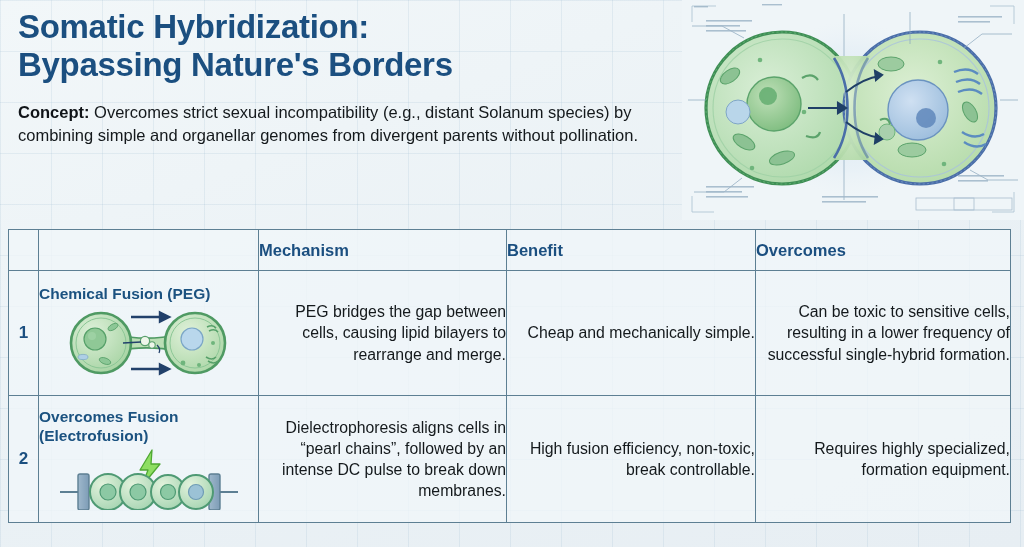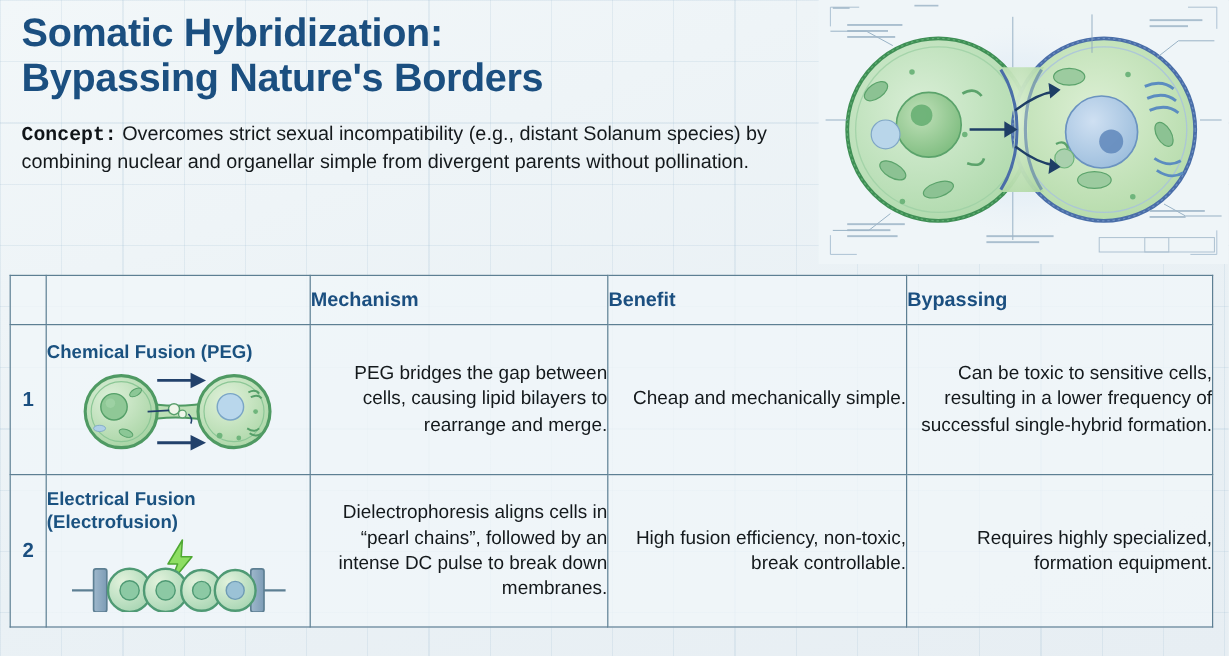--- a/index.html
+++ b/index.html
@@ -49,21 +49,20 @@
   }
   .concept {
     margin: 16px 0 0 0;
     font-size: 16.5px;
     line-height: 1.42;
     color: #14191c;
   }
   .concept .lead {
     font-weight: bold;
     color: #101418;
-    font-family: Liberation Mono, monospace;
   }
 
   
   .hero {
     position: absolute;
     left: 682px;
     top: 0px;
     width: 342px;
     height: 220px;
   }
@@ -136,21 +135,21 @@
   }
 </style>
 </head>
 <body>
 
 <div class="page">
 
   <div class="header">
     <h1 class="title">Somatic Hybridization:
 Bypassing Nature's Borders</h1>
-    <p class="concept"><span class="lead">Concept:</span><span> Overcomes strict sexual incompatibility (e.g., distant Solanum species) by combining nuclear and organellar simple from divergent parents without pollination.</span></p>
+    <p class="concept"><span class="lead">Concept:</span><span> Overcomes strict sexual incompatibility (e.g., distant Solanum species) by combining simple and organellar genomes from divergent parents without pollination.</span></p>
   </div>
 
   <div class="hero">
     <svg width="342" height="220" viewBox="0 0 342 220">
       <defs>
         <radialGradient id="glow" cx="50%" cy="50%" r="50%">
           <stop offset="0%" stop-color="#cfe2f2" stop-opacity="0.85"></stop>
           <stop offset="70%" stop-color="#dce9f4" stop-opacity="0.35"></stop>
           <stop offset="100%" stop-color="#e8f0f6" stop-opacity="0"></stop>
         </radialGradient>
@@ -289,21 +288,21 @@
         <col class="c-mech">
         <col class="c-ben">
         <col class="c-draw">
     </colgroup>
     <thead>
       <tr>
         <th></th>
         <th></th>
         <th>Mechanism</th>
         <th>Benefit</th>
-        <th>Bypassing</th>
+        <th>Overcomes</th>
       </tr>
     </thead>
     <tbody>
 
       <tr class="row1">
         <td class="idx-cell">1</td>
         <td class="name-cell">
           <span class="name-label">Chemical Fusion (PEG)</span>
           <span class="name-figure">
             <svg width="176" height="76" viewBox="0 0 176 76">
@@ -356,21 +355,21 @@
           </span>
         </td>
         <td class="body-cell">PEG bridges the gap between cells, causing lipid bilayers to rearrange and merge.</td>
         <td class="body-cell">Cheap and mechanically simple.</td>
         <td class="body-cell">Can be toxic to sensitive cells, resulting in a lower frequency of successful single-hybrid formation.</td>
       </tr>
 
       <tr class="row2">
         <td class="idx-cell">2</td>
         <td class="name-cell">
-          <span class="name-label">Electrical Fusion
+          <span class="name-label">Overcomes Fusion
 (Electrofusion)</span>
           <span class="name-figure">
             <svg width="186" height="62" viewBox="0 0 186 62">
               <defs>
                 <radialGradient id="pearl" cx="34%" cy="30%" r="74%">
                   <stop offset="0%" stop-color="#e2f2dc"></stop>
                     <stop offset="100%" stop-color="#a9d6b4"></stop>
                 </radialGradient>
                 <linearGradient id="elec" x1="0" y1="0" x2="1" y2="0">
                   <stop offset="0%" stop-color="#9fb8cc"></stop>

